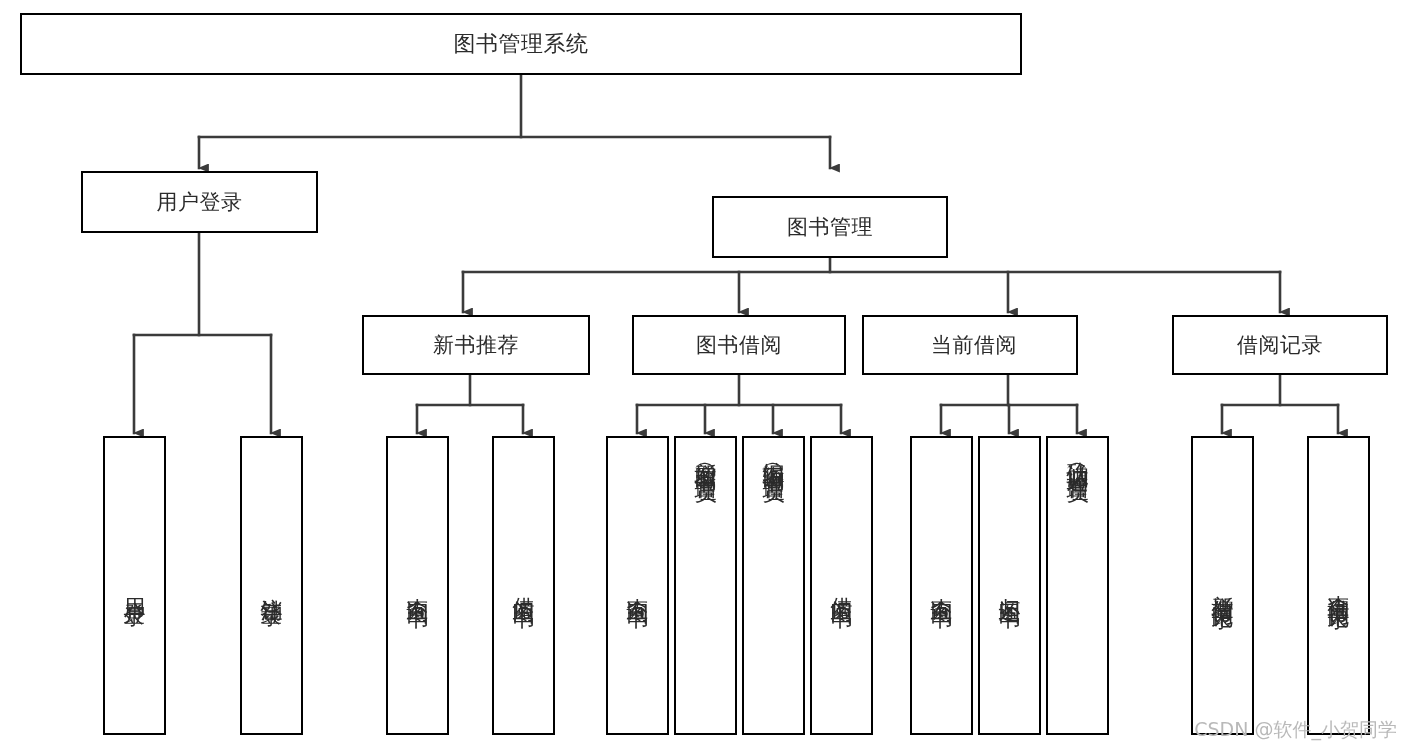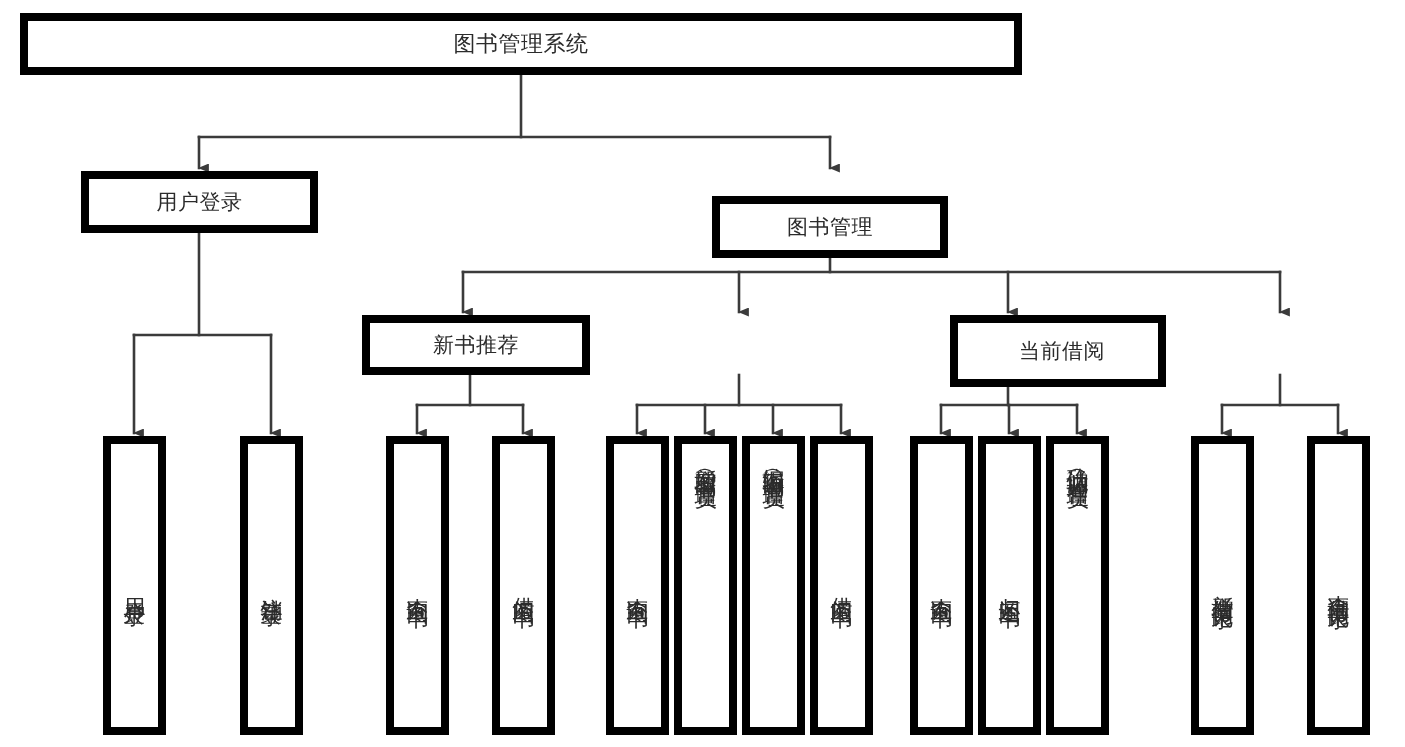--- a/index.html
+++ b/index.html
@@ -24,21 +24,21 @@
     left: 0;
     top: 0;
     width: 1405px;
     height: 747px;
     pointer-events: none;
   }
   .node {
     position: absolute;
     box-sizing: border-box;
     background: #ffffff;
-    border: 8px solid #000000;
+    border: 2px solid #000000;
     display: flex;
     align-items: center;
     justify-content: center;
     text-align: center;
     color: #2b2b2b;
     z-index: 2;
   }
   .node .label {
     display: block;
     line-height: 1.05;
@@ -144,22 +144,28 @@
   <div class="node horiz" style="left:81px; top:171px; width:237px; height:62px;">
     <span class="label">用户登录</span>
   </div>
   <div class="node horiz" style="left:712px; top:171px; width:236px; height:62px;margin-top:25px;">
     <span class="label">图书管理</span>
   </div>
 
   <div class="node horiz" style="left:362px; top:315px; width:228px; height:60px;">
     <span class="label">新书推荐</span>
   </div>
-  <div class="node horiz" style="left:950px; top:315px; width:216px; height:72px;padding-left:8px;">
+  <div class="node horiz" style="left:632px; top:315px; width:214px; height:60px;">
+    <span class="label">图书借阅</span>
+  </div>
+  <div class="node horiz" style="left:862px; top:315px; width:216px; height:60px;padding-left:8px;">
     <span class="label">当前借阅</span>
+  </div>
+  <div class="node horiz" style="left:1172px; top:315px; width:216px; height:60px;">
+    <span class="label">借阅记录</span>
   </div>
 
   <div class="node vert centered" style="left:103px; top:436px; width:63px; height:299px;">
     <span class="label">用户登录</span>
   </div>
   <div class="node vert centered" style="left:240px; top:436px; width:63px; height:299px;">
     <span class="label">注销登录</span>
   </div>
 
   <div class="node vert centered" style="left:386px; top:436px; width:63px; height:299px;">
@@ -192,13 +198,14 @@
     <span class="label">确认归还（管理员）</span>
   </div>
 
   <div class="node vert centered" style="left:1191px; top:436px; width:63px; height:299px;">
     <span class="label">新增借阅记录</span>
   </div>
   <div class="node vert centered" style="left:1307px; top:436px; width:63px; height:299px;">
     <span class="label">查询借阅记录</span>
   </div>
 
+  <div class="watermark">CSDN @软件_小贺同学</div>
 </div>
 
 </body></html>

